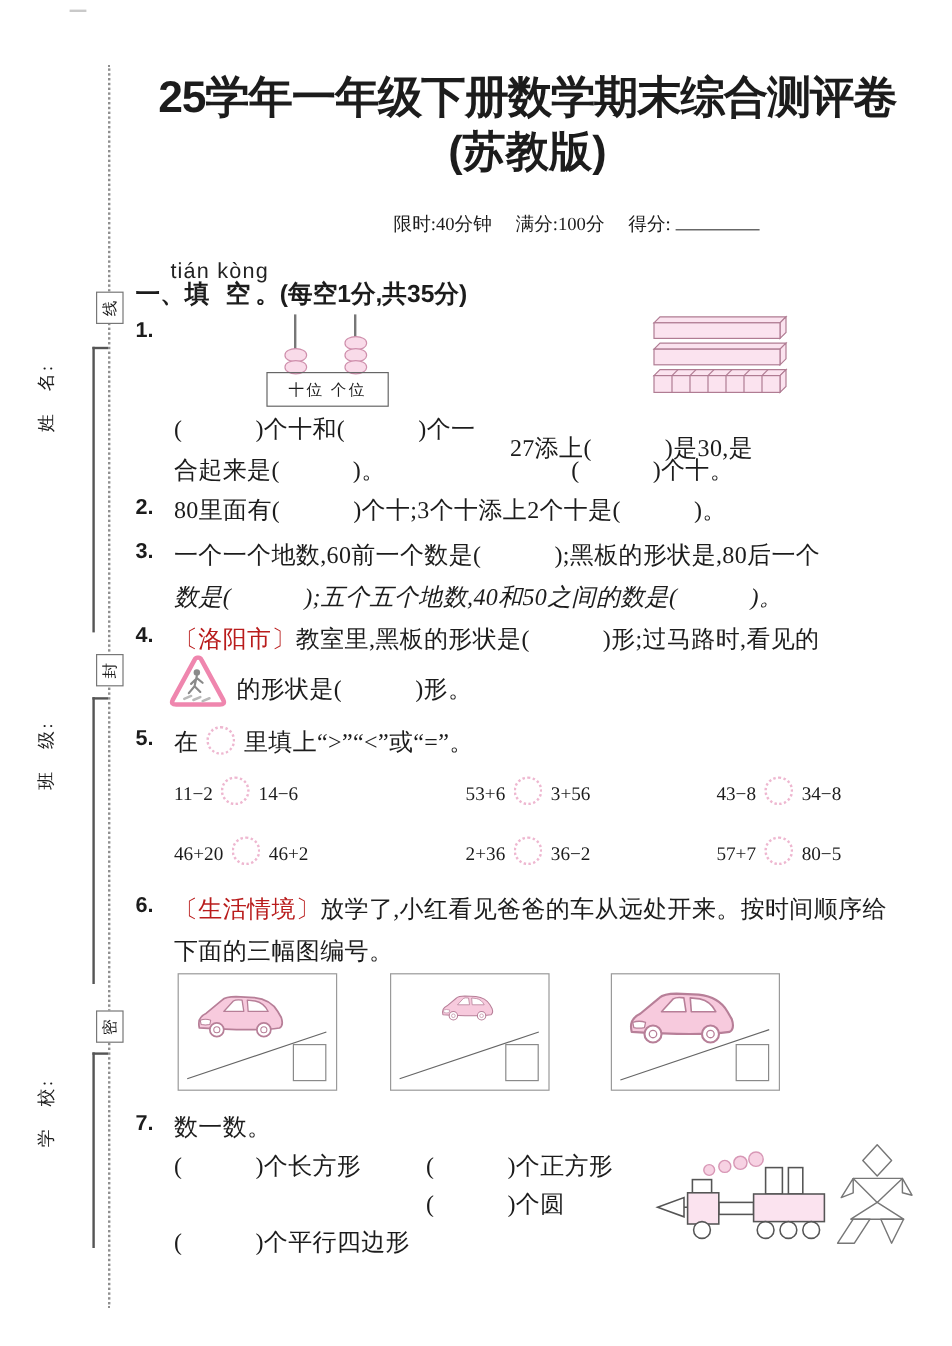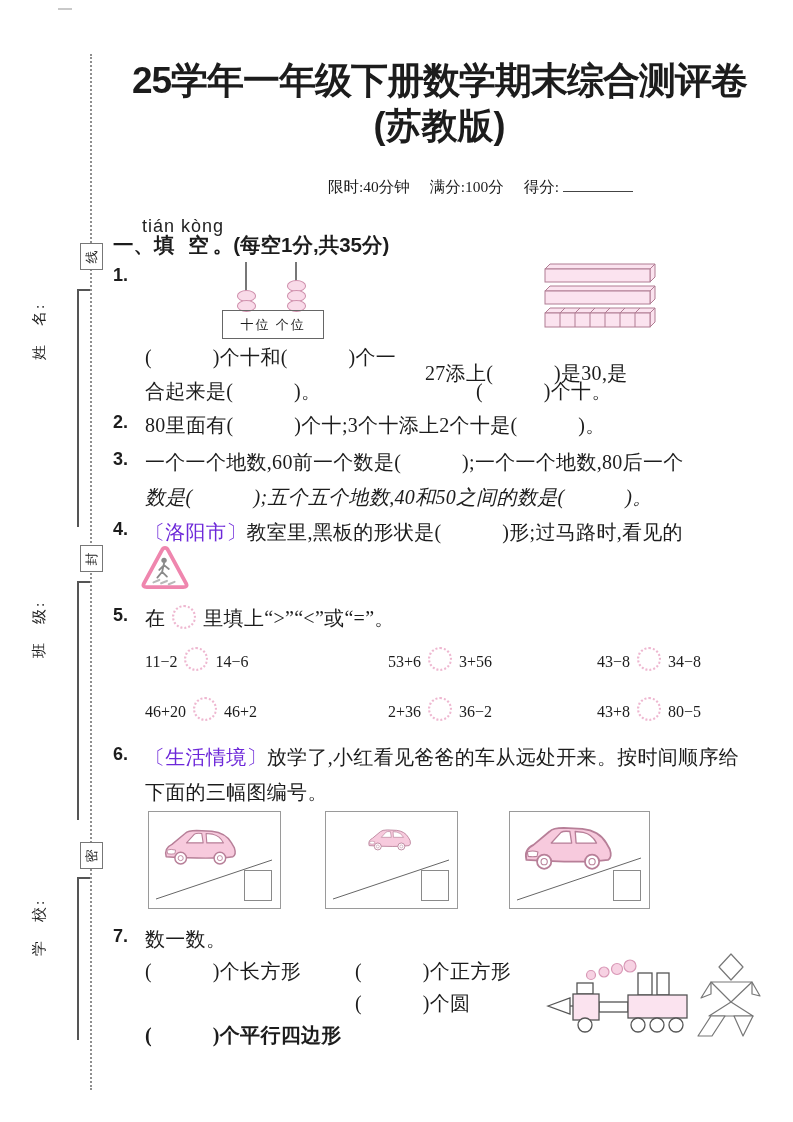--- a/index.html
+++ b/index.html
@@ -27,21 +27,21 @@
   .score-line{display:inline-block;width:70px;border-bottom:1.3px solid #444;height:14px;}
   
   .pinyin{position:absolute;left:142px;top:216px;font-family:"Liberation Sans",sans-serif;
           font-size:18px;letter-spacing:1px;color:#222;}
   .sechead{position:absolute;left:113px;top:231px;font-family:"Liberation Sans","DejaVu Sans",sans-serif;
            font-weight:bold;font-size:20.5px;white-space:nowrap;}
   .sechead .w{letter-spacing:4px;}
   
   .qnum{position:absolute;left:113px;font-family:"Liberation Sans",sans-serif;font-weight:bold;font-size:18px;}
   .bl{position:absolute;font-size:20px;letter-spacing:0.3px;white-space:nowrap;}
-  .tag{color:#6d28d9;}
+  .tag{color:#b91c1c;}
   
   .rod{position:absolute;width:2px;background:#777;}
   .bead{position:absolute;width:17px;height:9.5px;border-radius:50%;background:#f9dbe9;border:1px solid #cf8fac;}
   .abacus-box{position:absolute;left:222px;top:310px;width:100px;height:27px;border:1.3px solid #666;
               display:flex;align-items:center;justify-content:center;font-size:13px;letter-spacing:2px;}
   
   .flw{display:inline-block;width:20px;height:20px;border:2.4px dotted #eeb7d0;border-radius:50%;
        vertical-align:-4px;margin:0 7px;}
   .cell{position:absolute;font-size:16px;white-space:nowrap;}
   
@@ -150,39 +150,40 @@
 
   <div class="bl" style="left:145px;top:344px;">(　　　)个十和(　　　)个一</div>
   <div class="bl" style="left:425px;top:344px;margin-top:16px;">27添上(　　　)是30,是</div>
   <div class="bl" style="left:145px;top:378px;">合起来是(　　　)。</div>
   <div class="bl" style="left:476px;top:378px;text-align:center;">(　　　)个十。</div>
 
   <div class="qnum" style="top:412px;">2.</div>
   <div class="bl" style="left:145px;top:412px;">80里面有(　　　)个十;3个十添上2个十是(　　　)。</div>
 
   <div class="qnum" style="top:449px;">3.</div>
-  <div class="bl" style="left:145px;top:449px;">一个一个地数,60前一个数是(　　　);一个一个地数,80后一个</div>
+  <div class="bl" style="left:145px;top:449px;">一个一个地数,60前一个数是(　　　);黑板的形状是,80后一个</div>
   <div class="bl" style="left:145px;top:484px;font-style:italic;">数是(　　　);五个五个地数,40和50之间的数是(　　　)。</div>
 
   <div class="qnum" style="top:519px;">4.</div>
   <div class="bl" style="left:145px;top:519px;">
     <span class="tag">〔洛阳市〕</span><span>教室里,黑板的形状是(　　　)形;过马路时,看见的</span>
   </div>
   <svg class="carsvg" style="left:141px;top:546px;" width="48" height="44" viewBox="0 0 50 46">
     <path d="M25,2 Q27,2 28,4 L47,39 Q49,43 44,43 L6,43 Q1,43 3,39 L22,4 Q23,2 25,2 Z" fill="#fff" stroke="#ef86ae" stroke-width="4" stroke-linejoin="round"></path>
     <circle cx="24" cy="15" r="2.8" fill="#8a8a8a"></circle>
     <g stroke="#8a8a8a" stroke-width="1.9" fill="none" stroke-linecap="round">
       <path d="M24,18 L22,27 L17,33 M22,27 L27,32 M24,20 L19,25 M24,20 L29,24"></path>
     </g>
     <g stroke="#b9b9b9" stroke-width="2.2" stroke-linecap="round">
       <line x1="13" y1="38" x2="19" y2="35.5"></line>
       <line x1="21" y1="39" x2="27" y2="36.5"></line>
       <line x1="29" y1="40" x2="35" y2="37.5"></line>
     </g>
   </svg>
+  <div class="bl" style="left:197px;top:561px;">的形状是(　　　)形。</div>
 
   <div class="qnum" style="top:605px;">5.</div>
   <div class="bl" style="left:145px;top:605px;">
     <span>在</span><span class="flw"></span><span>里填上“&gt;”“&lt;”或“=”。</span>
   </div>
 
   <div class="cell" style="left:145px;top:647px;">
     <span>11−2</span><span class="flw"></span><span>14−6</span>
   </div>
   <div class="cell" style="left:388px;top:647px;">
@@ -191,21 +192,21 @@
   <div class="cell" style="left:597px;top:647px;">
     <span>43−8</span><span class="flw"></span><span>34−8</span>
   </div>
   <div class="cell" style="left:145px;top:697px;">
     <span>46+20</span><span class="flw"></span><span>46+2</span>
   </div>
   <div class="cell" style="left:388px;top:697px;">
     <span>2+36</span><span class="flw"></span><span>36−2</span>
   </div>
   <div class="cell" style="left:597px;top:697px;">
-    <span>43+8</span><span class="flw"></span><span>80−5</span>
+    <span>57+7</span><span class="flw"></span><span>80−5</span>
   </div>
 
   <div class="qnum" style="top:744px;">6.</div>
   <div class="bl" style="left:145px;top:744px;">
     <span class="tag">〔生活情境〕</span><span>放学了,小红看见爸爸的车从远处开来。按时间顺序给</span>
   </div>
   <div class="bl" style="left:145px;top:779px;">下面的三幅图编号。</div>
 
   <div class="panel" style="left:148px;width:131px;">
     <svg class="roadline" viewBox="0 0 131 96">
@@ -234,21 +235,21 @@
       </svg>
     <div class="ansbox"></div>
   </div>
 
   <div class="qnum" style="top:926px;">7.</div>
   <div class="bl" style="left:145px;top:926px;">数一数。</div>
 
   <div class="bl" style="left:145px;top:958px;">(　　　)个长方形</div>
   <div class="bl" style="left:355px;top:958px;">(　　　)个正方形</div>
   <div class="bl" style="left:355px;top:990px;">(　　　)个圆</div>
-  <div class="bl" style="left:145px;top:1022px;font-weight:bold;">(　　　)个平行四边形</div>
+  <div class="bl" style="left:145px;top:1022px;">(　　　)个平行四边形</div>
 
   <svg class="carsvg" style="left:540px;top:946px;" width="152" height="94" viewBox="0 0 152 94">
     <g stroke="#d898b6" stroke-width="1.2" fill="#f7d2e3">
       <circle cx="51" cy="29" r="4.5"></circle>
         <circle cx="64" cy="26" r="5"></circle>
       <circle cx="77" cy="23" r="5.5"></circle>
         <circle cx="90" cy="20" r="6"></circle>
     </g>
     <g stroke="#555" stroke-width="1.3" fill="#fff">
       <polygon points="8,60 30,52 30,68"></polygon>

